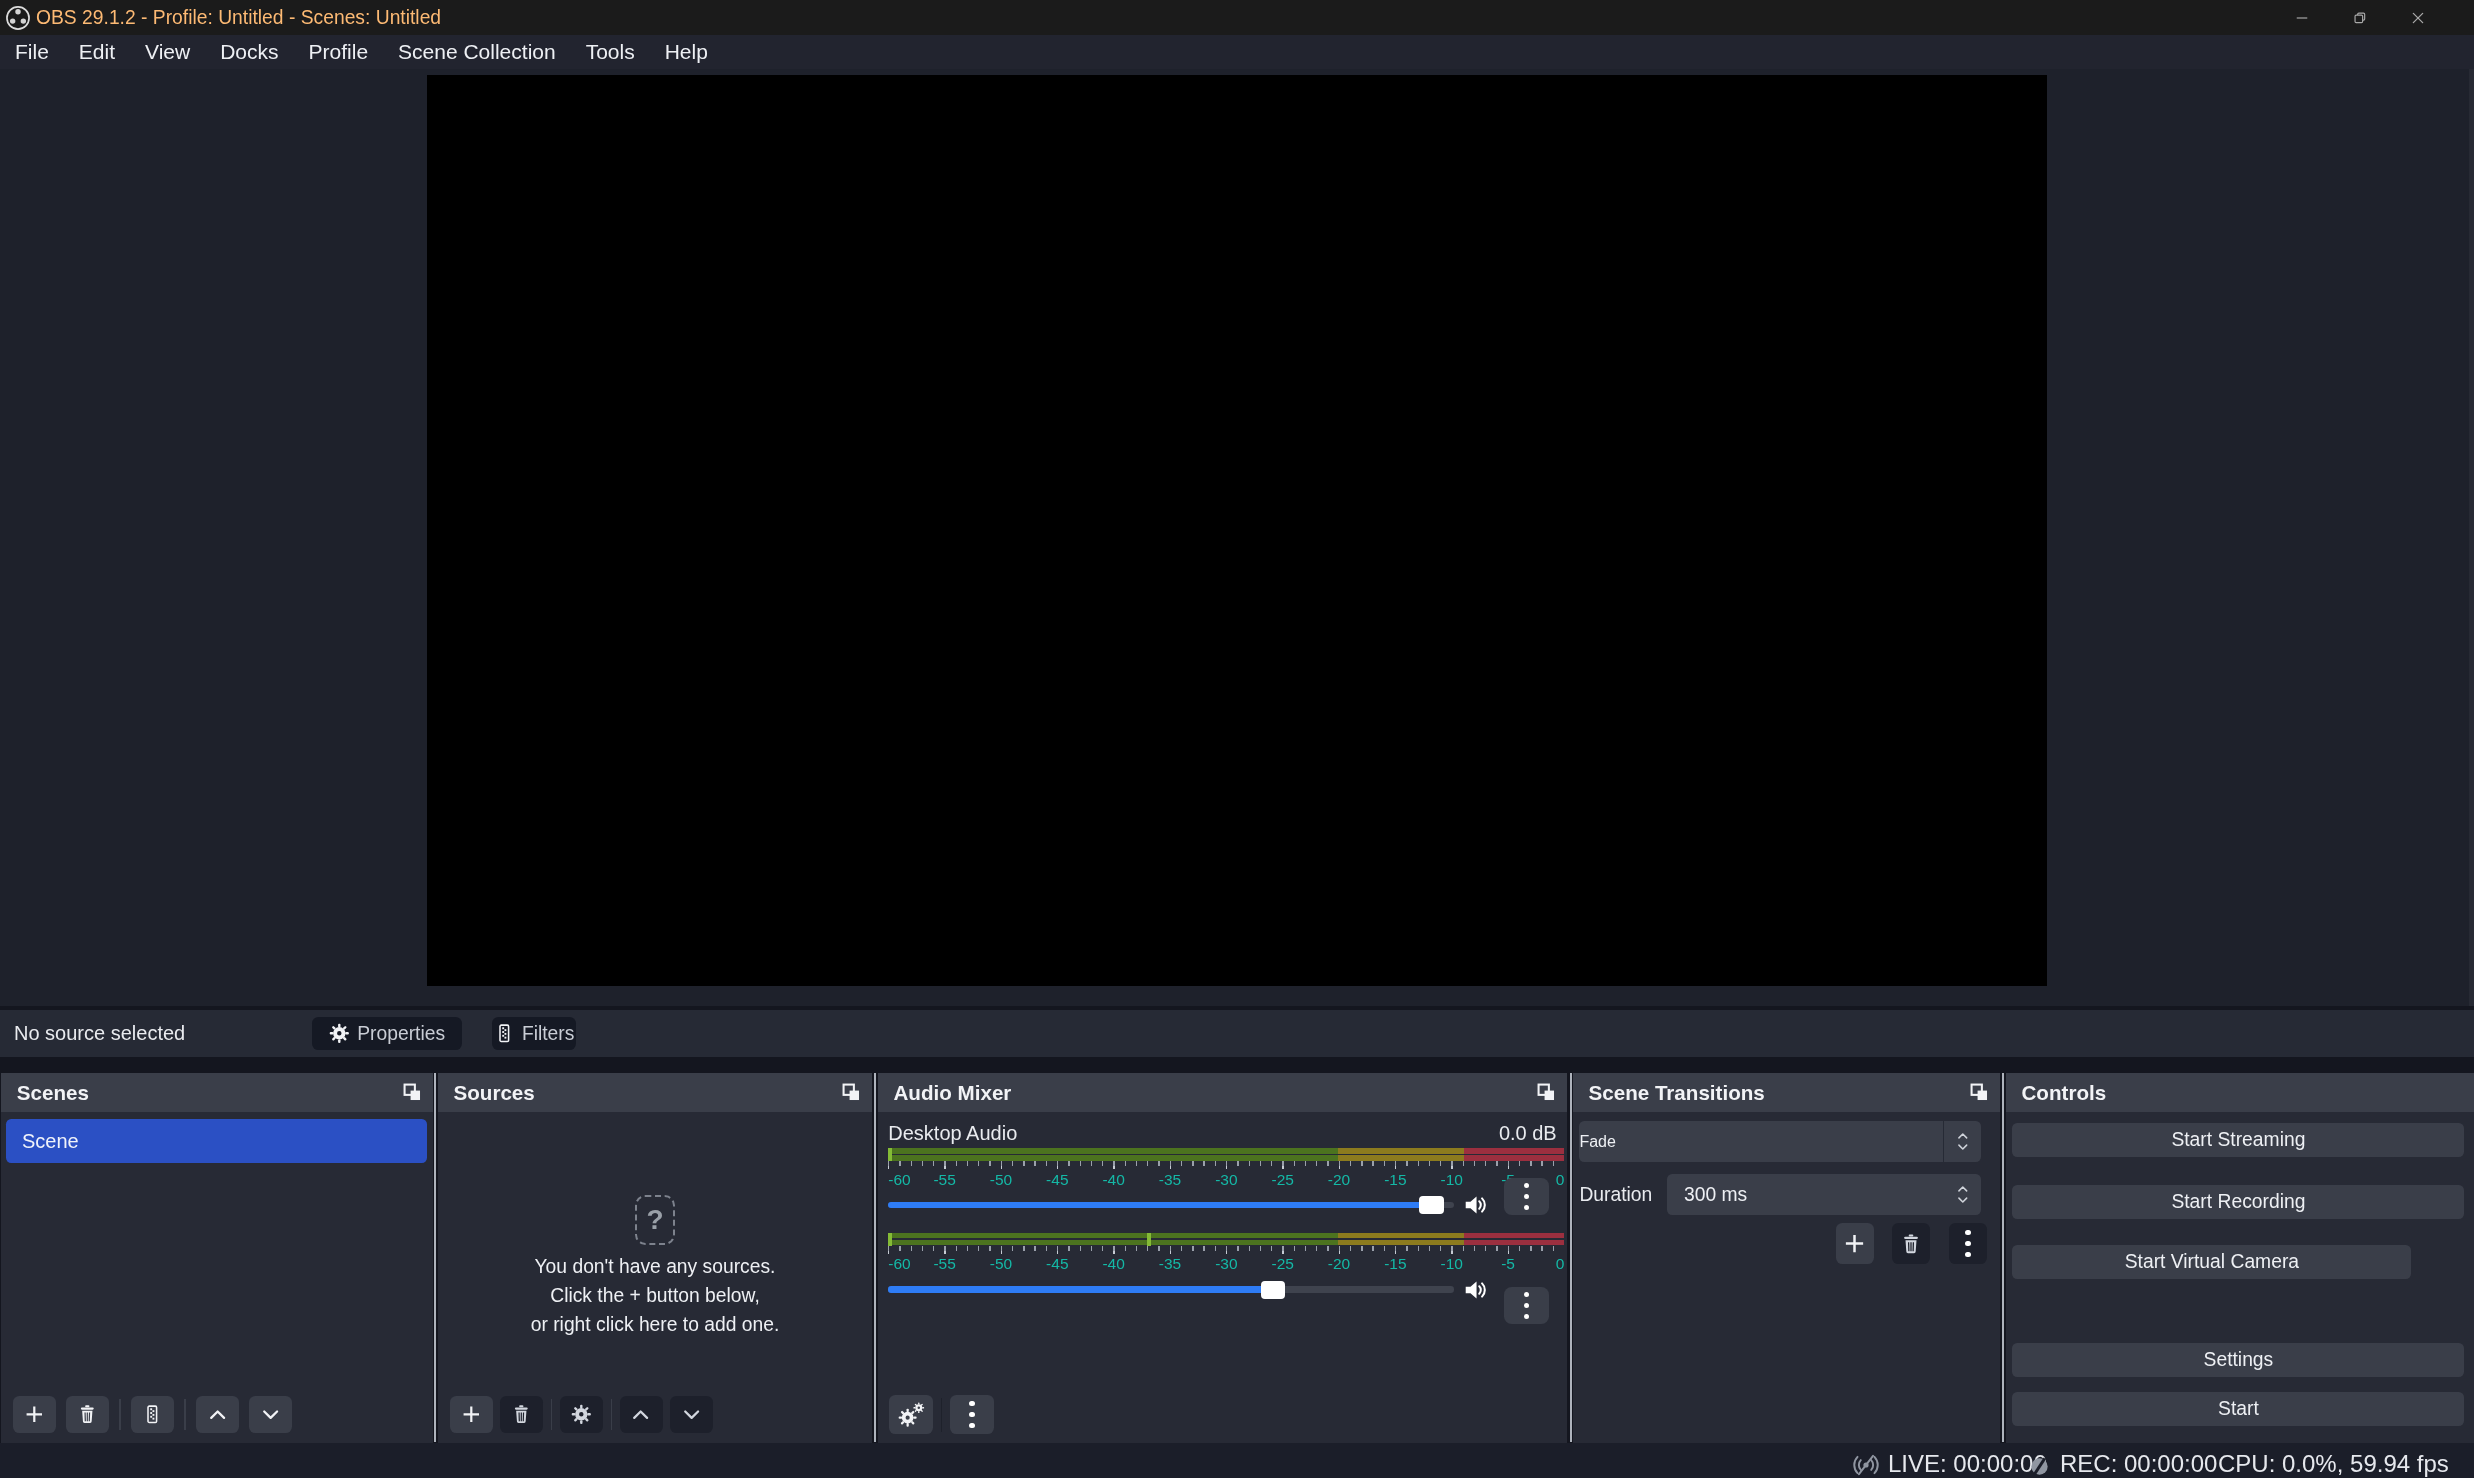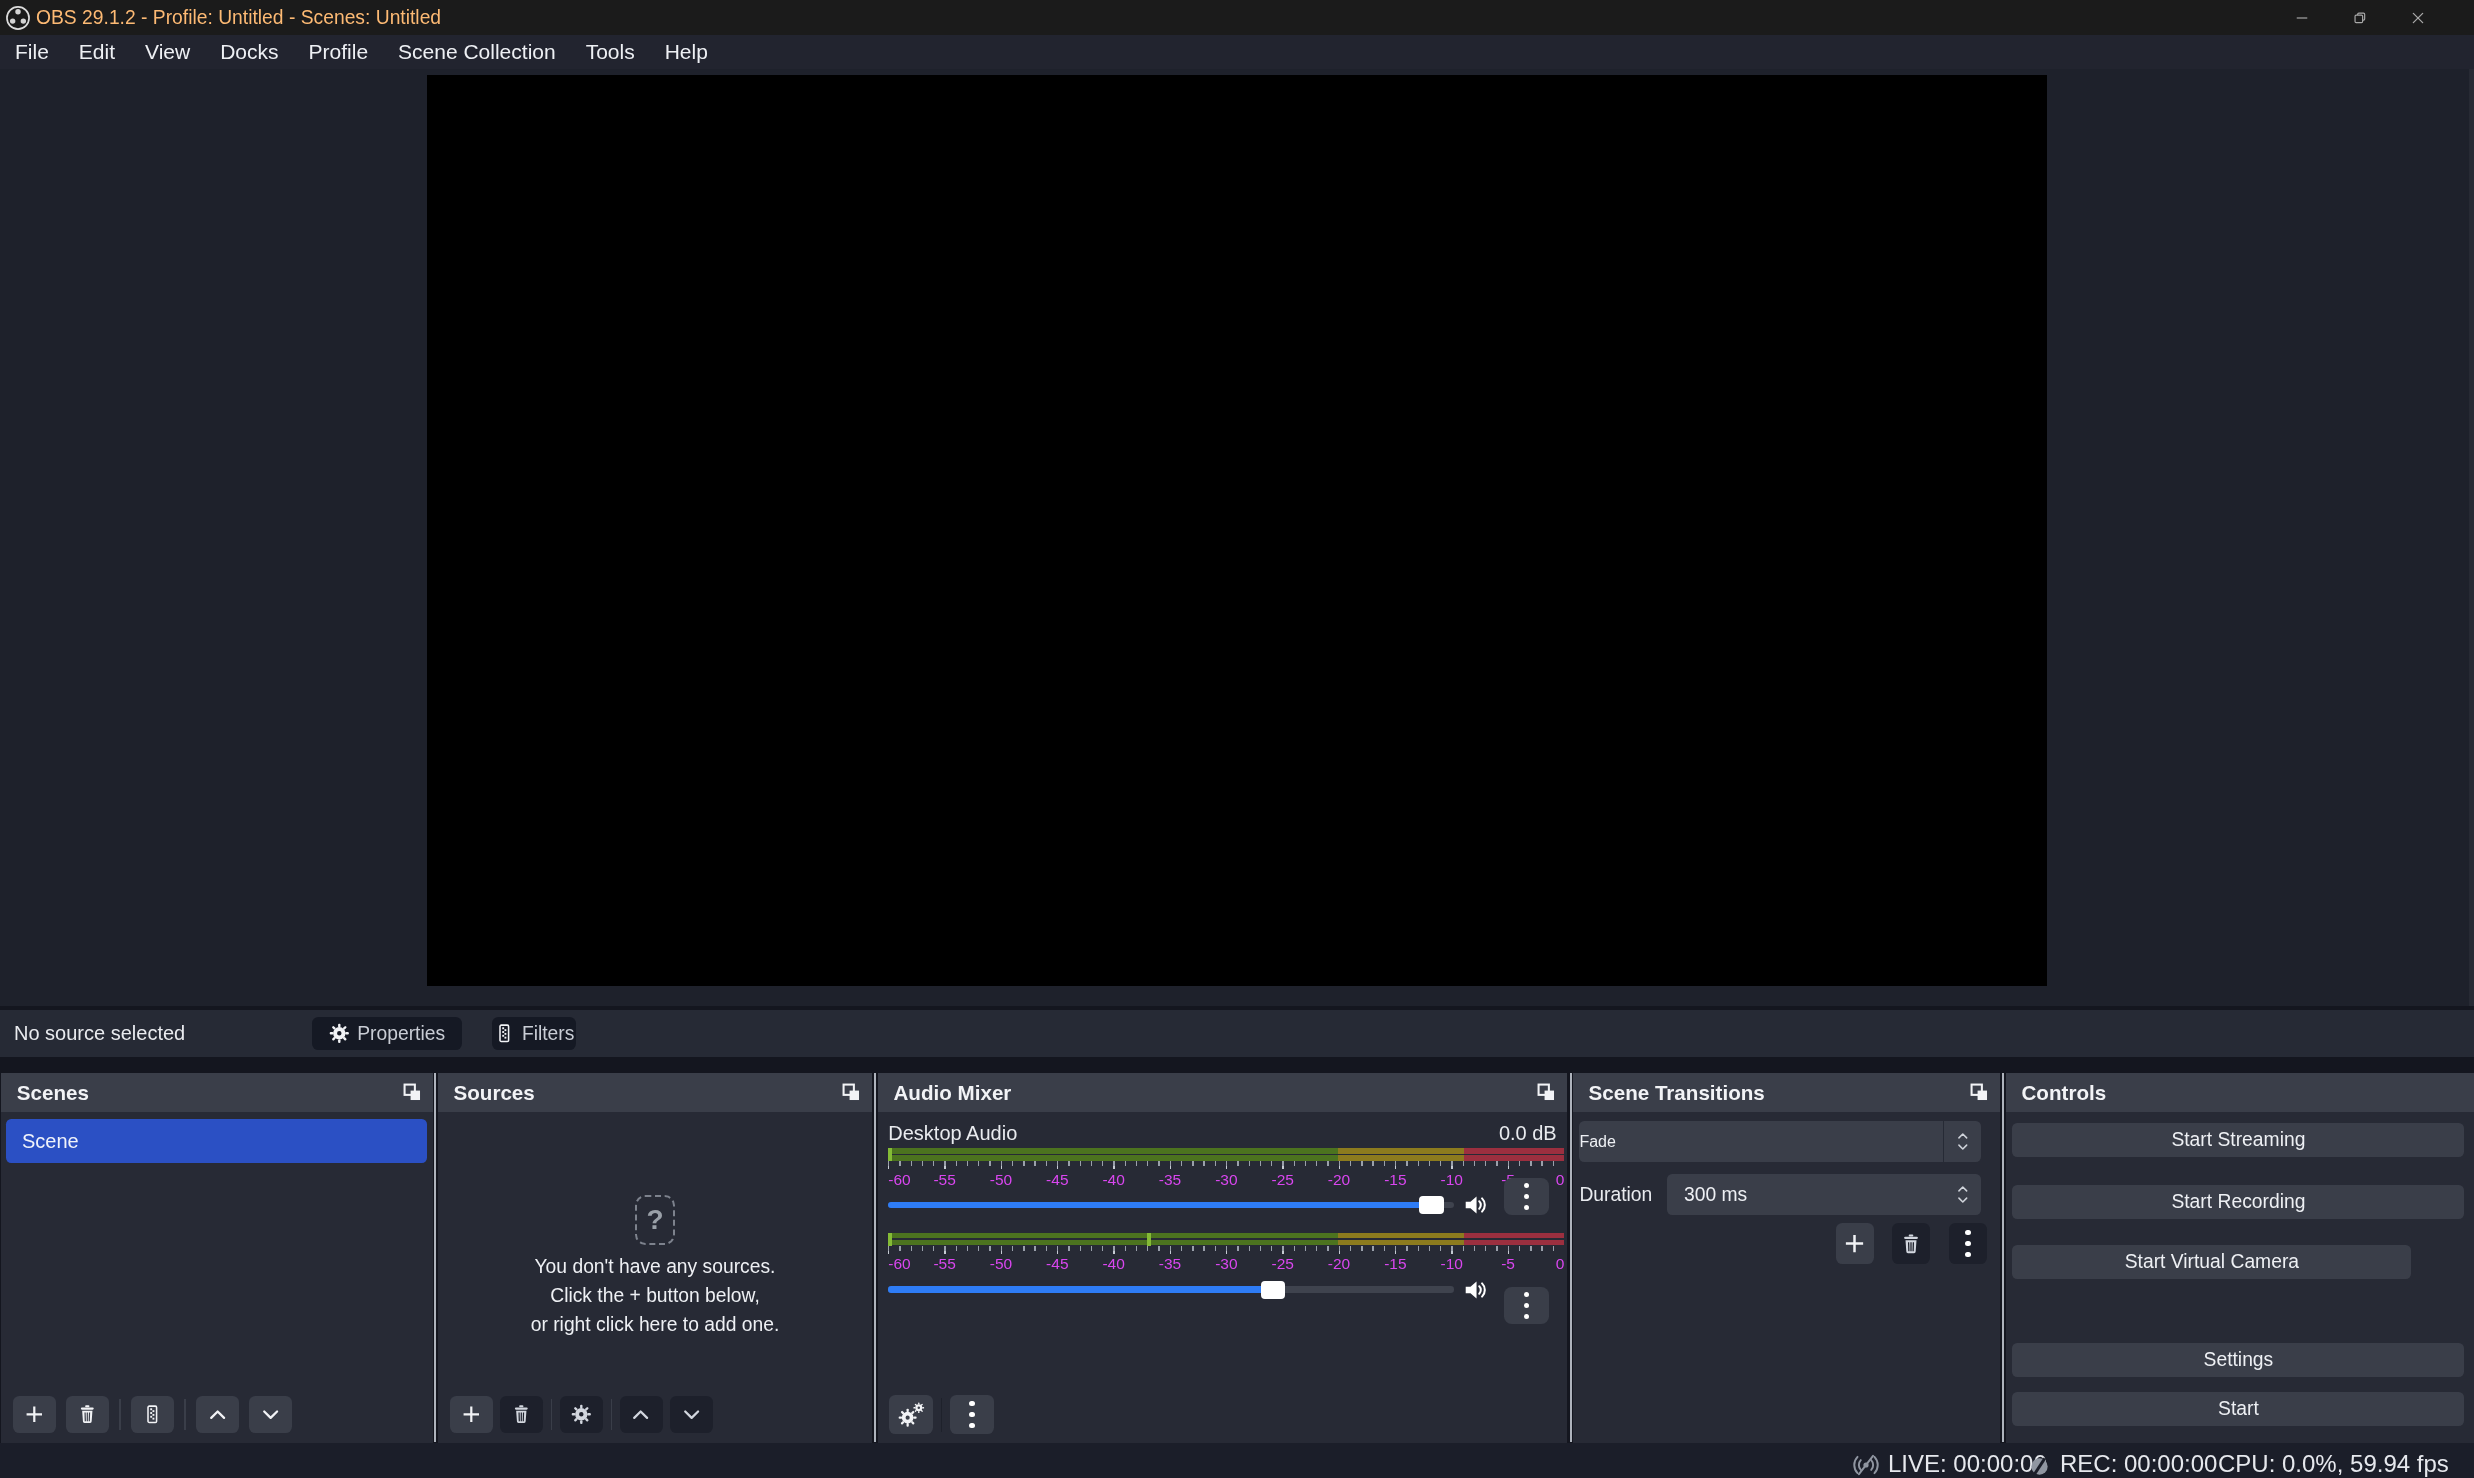--- a/index.html
+++ b/index.html
@@ -79,21 +79,21 @@
   .mbar { position:absolute; left:0; width:100%; height:5.8px;
           background:linear-gradient(90deg,#4c731f 0 66.6%,#8c7b1e 66.6% 85.2%,#9b2f3f 85.2% 100%); }
   .mbar.b1 { top:0; } .mbar.b2 { top:7px; }
   .mlit { position:absolute; top:0; height:13px; left:0; background:#84bb36; }
   .mpeak { position:absolute; top:0; height:13px; width:3.9px; background:#84bb36; }
   .ruler { position:relative; height:8.4px; margin-right:-7.7px; }
   .ruler .minor { position:absolute; inset:0 0 3.2px 0;
     background:repeating-linear-gradient(90deg,#9aa0ab 0,#9aa0ab 1.3px,transparent 1.3px,transparent calc(100%/60)); }
   .ruler .major { position:absolute; inset:0;
     background:repeating-linear-gradient(90deg,#c6cbd3 0,#c6cbd3 1.3px,transparent 1.3px,transparent calc(100%/12)); }
-  .ticklabels { position:relative; height:18px; margin-right:-7.7px; font-size:15.5px; color:#d946ef; }
+  .ticklabels { position:relative; height:18px; margin-right:-7.7px; font-size:15.5px; color:#14b8a6; }
   .ticklabels span { position:absolute; top:1.3px; transform:translateX(-50%); }
   .ticklabels span:first-child { transform:none; }
   .ticklabels span:last-child { transform:translateX(-100%); }
   .slider-row { position:relative; height:30px; margin-top:2.6px; display:flex; align-items:center; }
   .vslider { position:relative; width:566px; height:18px; }
   .vtrack { position:absolute; left:0; top:5.8px; width:100%; height:6.4px; background:#3f434e; border-radius:3.2px; }
   .vfill { position:absolute; left:0; top:5.8px; height:6.4px; background:#2e7cf6; border-radius:3.2px; }
   .vhandle { position:absolute; right:-12.2px; top:-5.8px; width:24.5px; height:18px; background:#fff; border-radius:3.9px; }
   .speaker { margin-left:9px; color:#fff; }
   .kebab-btn { position:absolute; right:7.7px; top:57px; width:45px; height:37px; border-radius:7.7px;

